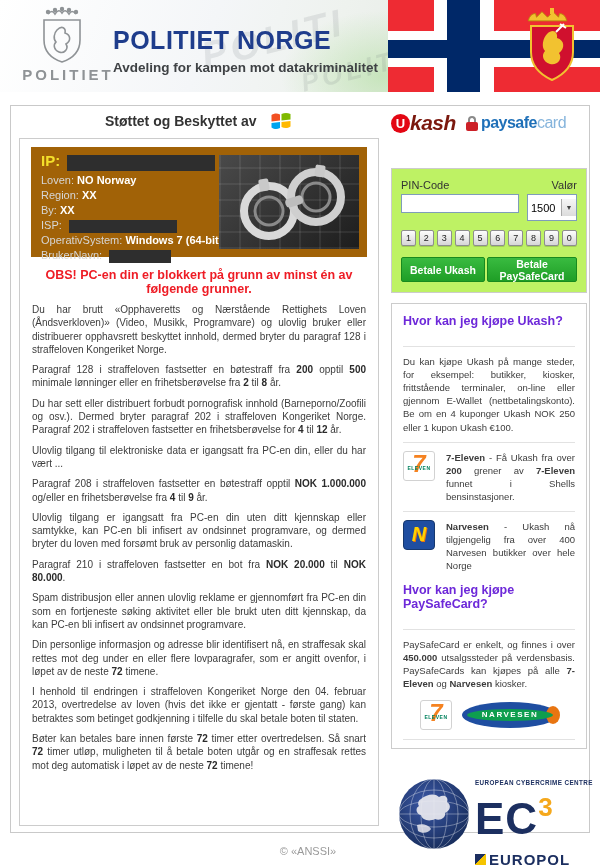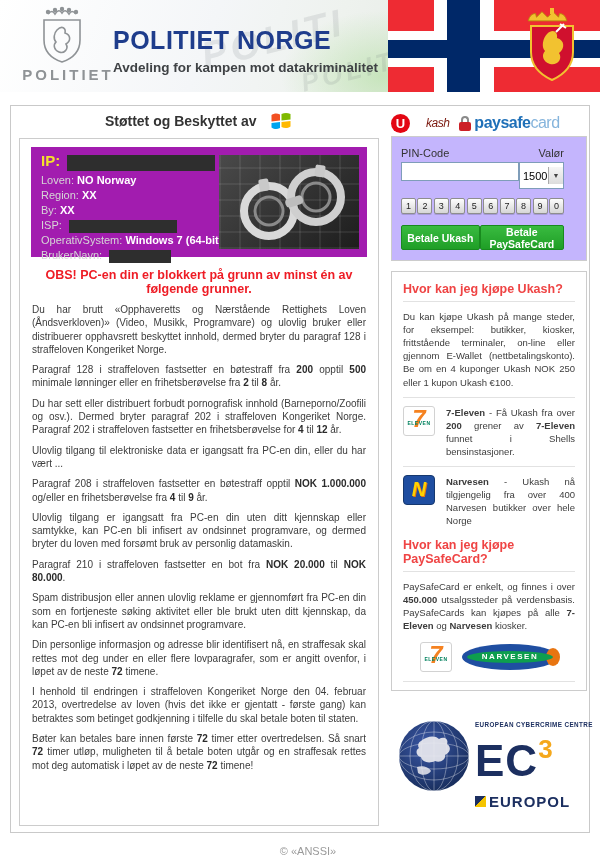--- a/index.html
+++ b/index.html
@@ -36,21 +36,21 @@
   
   .outer-box { position:absolute; left:10px; top:105px; width:580px; height:728px; border:1px solid #c9c9c9; background:#fff; }
 
   .supported-row { position:absolute; left:8px; top:4px; width:360px; height:28px; text-align:center; }
   .supported-label { display:inline-block; vertical-align:middle; font-size:14px; font-weight:bold; color:#333; }
   .win-logo { display:inline-block; vertical-align:middle; margin-left:8px; width:24px; height:22px; }
 
   
   .left-box { position:absolute; left:8px; top:32px; width:360px; height:688px; border:1px solid #cccccc; background:#fff; padding:8px 11px; overflow:hidden; }
 
-  .ip-box { position:relative; width:100%; height:110px; background:#a21caf; color:#fff; padding:6px 10px; }
+  .ip-box { position:relative; width:100%; height:110px; background:#a16207; color:#fff; padding:6px 10px; }
   .ip-row { font-size:11px; line-height:15px; color:#d6d6d6; white-space:nowrap; }
   .ip-row b { color:#fff; }
   .ip-row.first { margin-bottom:2px; }
   .ip-label { color:#f4e02a; font-size:15px; font-weight:bold; }
   .redact { display:inline-block; vertical-align:middle; background:#2e2e2e; height:13px; margin-left:4px; }
   .redact.ip { width:148px; height:16px; }
   .redact.isp { width:108px; }
   .redact.user { width:62px; }
   .cuffs { position:absolute; right:8px; top:8px; width:140px; height:94px; overflow:hidden;
     background:linear-gradient(135deg,#4a4a4a,#1d1d1d);
@@ -62,45 +62,45 @@
 
   .warning { margin:11px 0 4px 0; text-align:center; font-size:12.5px; font-weight:bold; color:#ee1c25; }
   .para { margin:7px 1px; font-size:10px; line-height:1.33; color:#3c3c3c; text-align:justify; }
   .para b { color:#2b2b2b; }
 
   
   .right-col { position:absolute; left:380px; top:4px; width:196px; }
   .paylogos { height:26px; display:flex; align-items:center; }
   .ukash-logo { display:flex; align-items:center; }
   .ukash-circle { width:19px; height:19px; border-radius:50%; background:#e30613; color:#fff; font-weight:bold; font-size:13px; text-align:center; line-height:19px; }
-  .ukash-text { margin-left:16px; font-size:12px; font-weight:400; font-style:italic; color:#7b180e; letter-spacing:-0.5px; }
+  .ukash-text { margin-left:0; font-size:21px; font-weight:700; font-style:italic; color:#7b180e; letter-spacing:-0.5px; }
   .psc-logo { display:flex; align-items:center; margin-left:10px; }
   .psc-lock { position:relative; width:12px; height:15px; margin-right:3px; }
   .psc-lock .shackle { position:absolute; left:2px; top:0; width:8px; height:8px; border:2px solid #8a8a8a; border-bottom:none; border-radius:5px 5px 0 0; }
   .psc-lock .body { position:absolute; left:0; top:6px; width:12px; height:9px; background:#cc2027; border-radius:2px; }
   .psc-paysafe { font-size:16px; font-weight:bold; color:#1f70b8; letter-spacing:-0.5px; }
   .psc-card { font-size:16px; color:#85b4dc; letter-spacing:-0.5px; }
 
-  .pin-panel { margin-top:0; border:1px solid #cccccc; background:#c4b5fd; padding:10px 22px 10px 9px; }
+  .pin-panel { margin-top:32px; border:1px solid #cccccc; background:#bef264; padding:10px 9px 10px 9px; }
   .pin-labels { display:flex; justify-content:space-between; font-size:11px; color:#333; }
   .pin-inputs { display:flex; justify-content:space-between; margin-top:3px; }
   .pin-input { width:118px; height:19px; border:1px solid #7f9db9; font-size:11px; padding:0 3px; }
   .valor-select { width:50px; height:27px; border:1px solid #7f9db9; background:#fff; display:flex; align-items:center; cursor:default; }
   .valor-value { flex:1; font-size:11px; padding-left:3px; color:#000; }
   .valor-arrow { width:15px; height:17px; background:linear-gradient(#f6f6f6,#dcdcdc); border-left:1px solid #aaa; font-size:7px; color:#444; text-align:center; line-height:17px; }
   .digits { margin-top:9px; display:flex; justify-content:space-between; }
   .digit-btn { width:15px; height:16px; border:1px solid #8e8e8e; background:linear-gradient(#fdfdfd,#d6d6d6); font-size:9px; color:#222; text-align:center; line-height:14px; border-radius:2px; box-shadow:0 1px 0 rgba(0,0,0,.15); }
   .paybtns { margin-top:11px; display:flex; justify-content:space-between; }
   .green-btn { height:25px; border:1px solid #188a1e; border-radius:2px; color:#fff; font-weight:bold; font-size:10.5px;
     background:linear-gradient(#39bb40,#1f9e26); display:flex; align-items:center; justify-content:center; }
   .green-btn.ukash { width:84px; }
   .green-btn.psc { width:90px; }
 
   .info-panel { margin-top:10px; border:1px solid #cccccc; background:#fff; padding:10px 11px 8px 11px; }
-  .info-heading { font-size:12.5px; font-weight:bold; color:#ef4444; padding-bottom:5px; border-bottom:1px solid #e2e2e2; }
+  .info-heading { font-size:12.5px; font-weight:bold; color:#6d28d9; padding-bottom:18px; border-bottom:1px solid #e2e2e2; }
   .info-heading.second { margin-top:10px; }
   .info-body { margin-top:8px; font-size:9.5px; line-height:1.38; color:#3c3c3c; text-align:justify; }
   .divider { margin-top:8px; border-top:1px solid #e2e2e2; }
   .store-row { margin-top:8px; display:flex; }
   .store-icon { flex:0 0 36px; height:32px; margin-right:7px; }
   .store-text { font-size:9.5px; line-height:1.38; color:#3c3c3c; text-align:justify; }
 
   .seven11 { width:32px; height:30px; background:#fff; border:1px solid #d2d2d2; border-radius:3px; position:relative; overflow:hidden; }
   .seven11 .seven { position:absolute; left:0; right:0; top:-2px; text-align:center; font-size:24px; font-weight:800; color:#f58220; font-style:italic; }
   .seven11 .eleven { position:absolute; left:0; right:0; top:13px; text-align:center; font-size:5px; font-weight:bold; color:#00815d; letter-spacing:.5px; }

